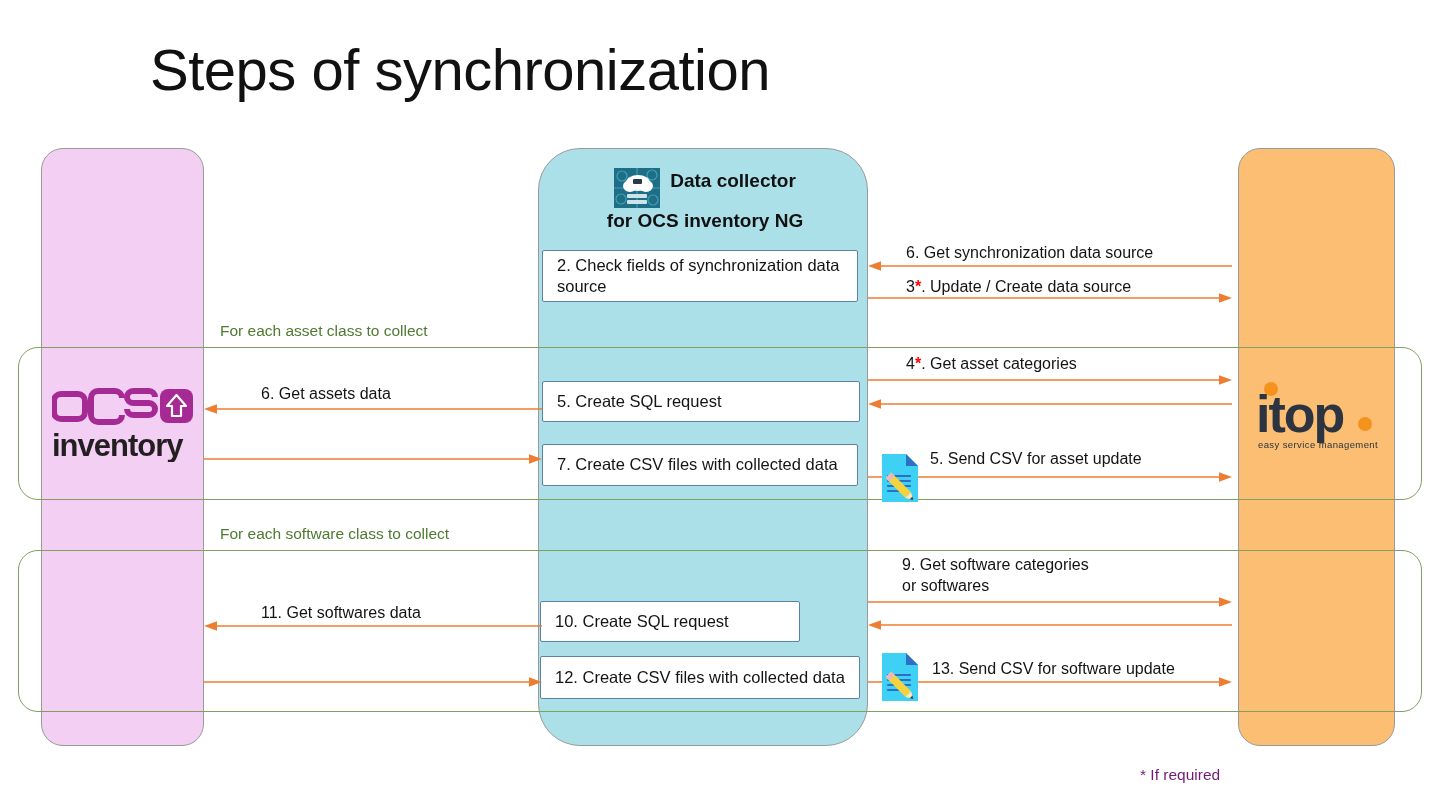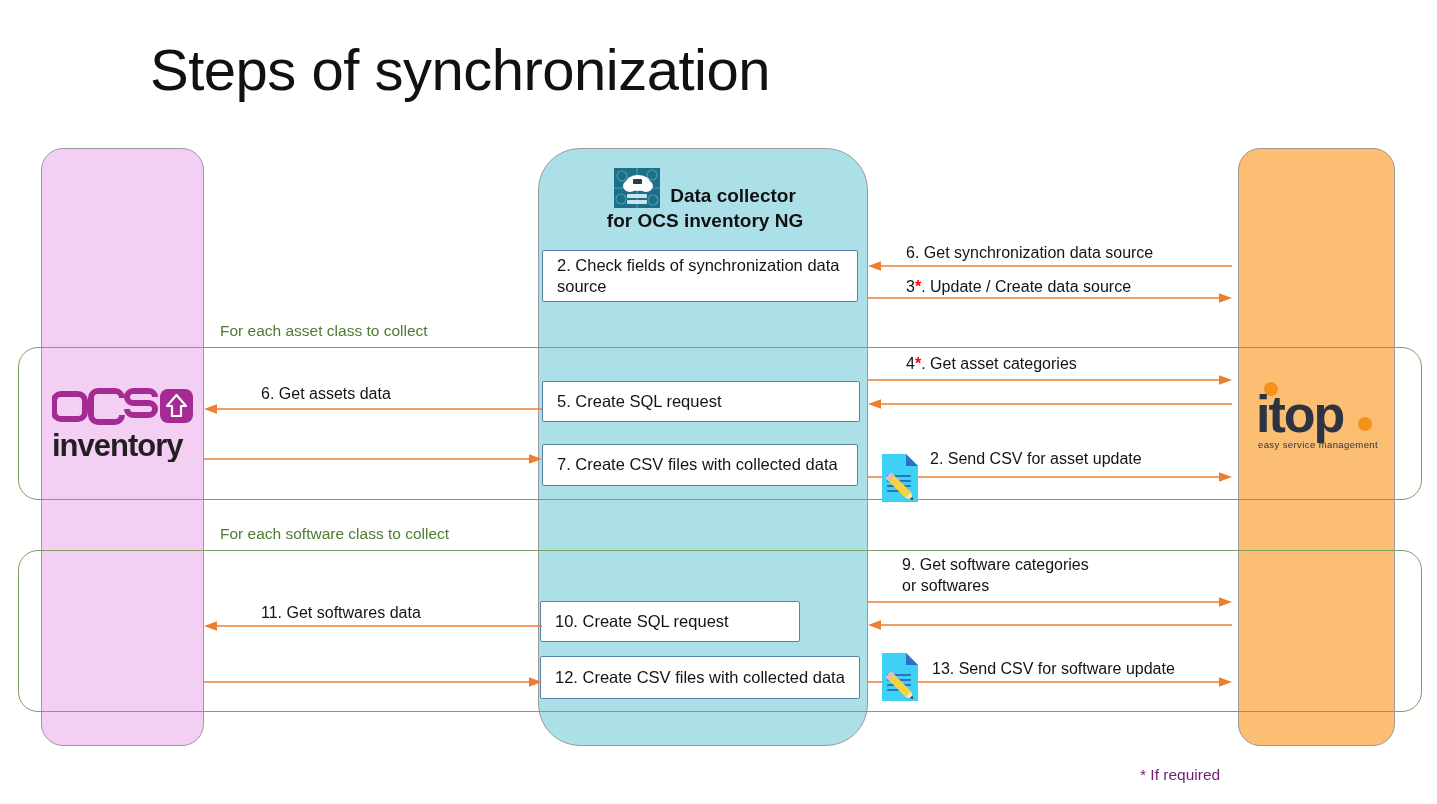--- a/index.html
+++ b/index.html
@@ -66,21 +66,21 @@
 
   
   #collector-header{
     left:560px; top:168px; width:290px;
     text-align:center;
     font-size:19px;
     font-weight:bold;
     color:#111;
     line-height:1.32;
   }
-  #collector-header .hl1{display:flex;align-items:flex-end;justify-content:center;gap:10px;}
+  #collector-header .hl1{display:flex;align-items:flex-start;justify-content:center;gap:10px;}
   #collector-icon{
     width:46px;height:40px;
     display:block;
     border:0;
     flex:0 0 auto;
     background:#2d6d86;
     overflow:hidden;
     position:relative;
   }
   .spell{
@@ -260,21 +260,21 @@
     </svg>
   </div>
 
   <div class="abs arrow" style="left:204px; top:453px;">
     <svg width="338" height="12">
       <line x1="0" y1="6" x2="328" y2="6" stroke="#ED7D31" stroke-width="1.6"></line>
       <polygon points="338,6 325,1.2 325,10.8" fill="#ED7D31"></polygon>
     </svg>
   </div>
 
-  <div class="abs alabel" style="left:930px; top:449px;">2. Send CSV for asset update</div>
+  <div class="abs alabel" style="left:930px; top:449px;">5. Send CSV for asset update</div>
   <div class="abs arrow" style="left:868px; top:471px;">
     <svg width="364" height="12">
       <line x1="0" y1="6" x2="354" y2="6" stroke="#ED7D31" stroke-width="1.6"></line>
       <polygon points="364,6 351,1.2 351,10.8" fill="#ED7D31"></polygon>
     </svg>
   </div>
   <div class="abs csv-icon" id="csv-icon-8">
     <svg width="42" height="52" viewBox="0 0 42 52">
       <path d="M2 2 h24 l12 12 v36 h-36 Z" fill="#3FD0F5"></path>
       <path d="M26 2 l12 12 h-12 Z" fill="#2E6FC4"></path>

